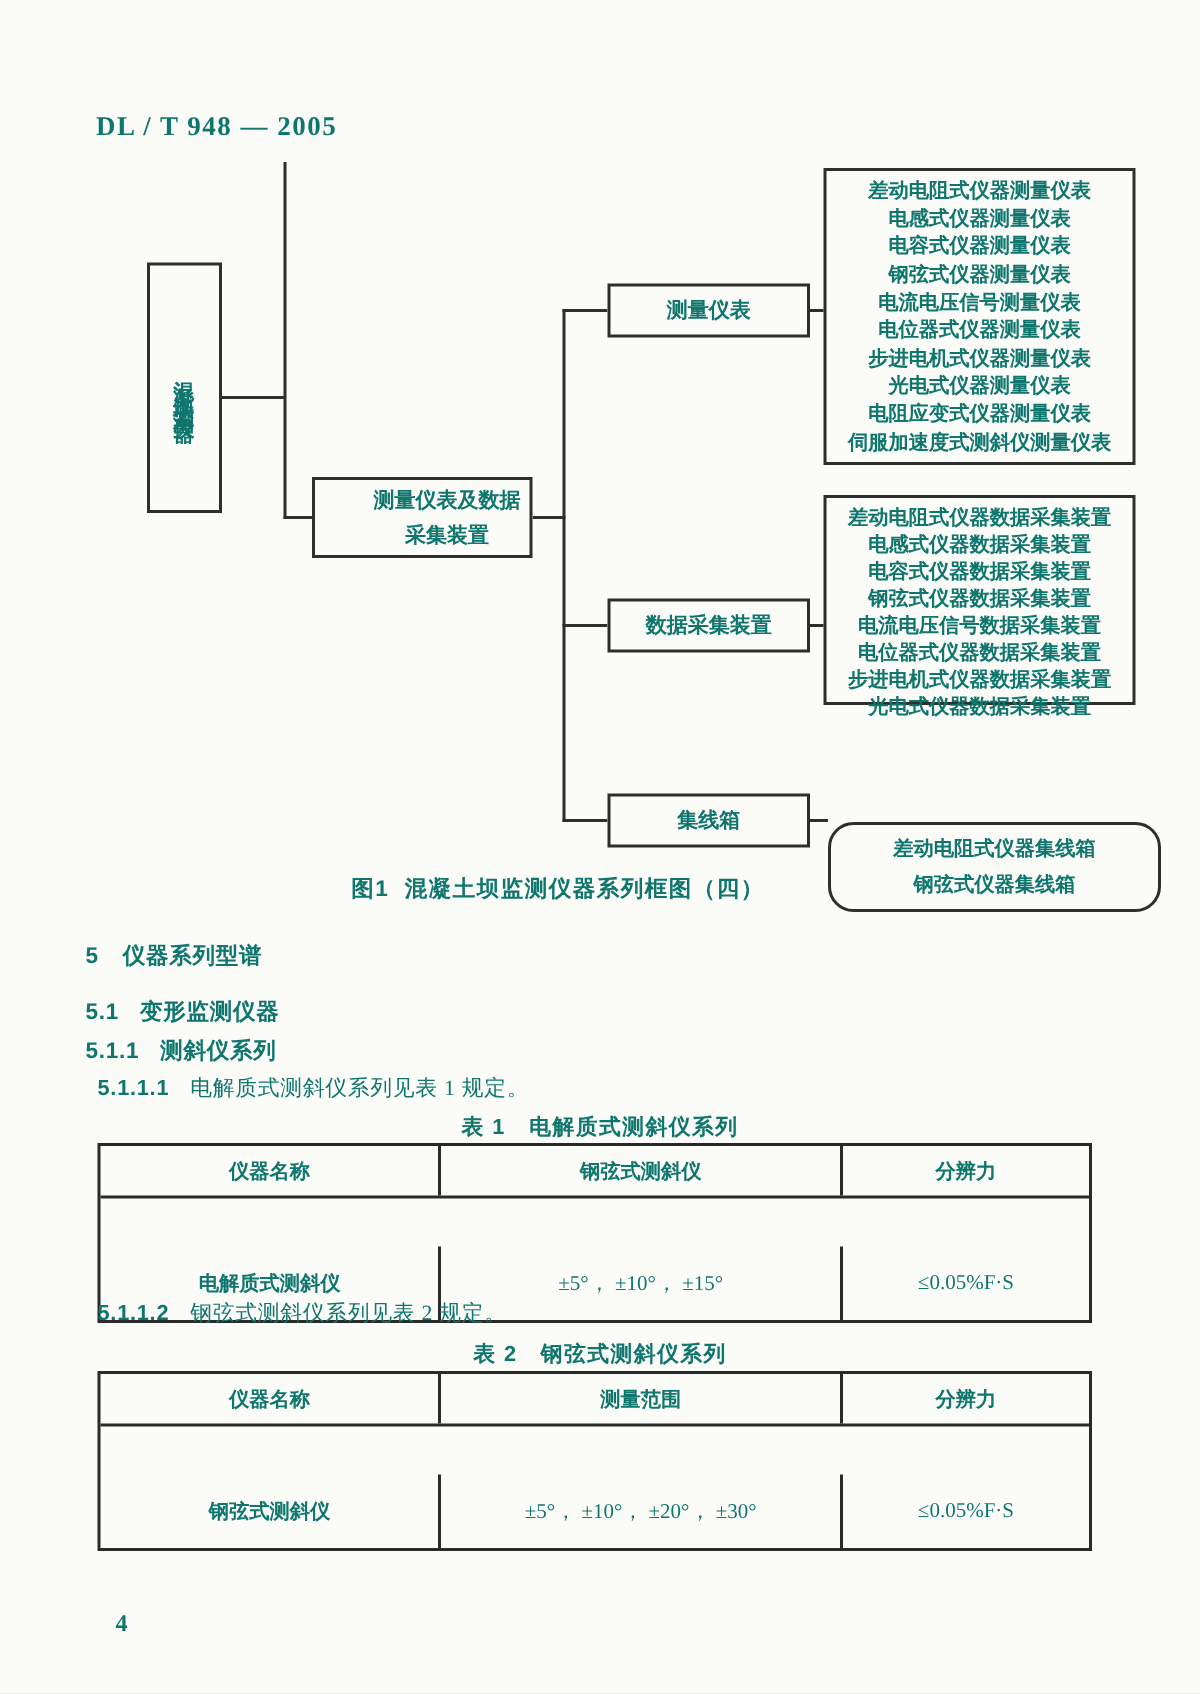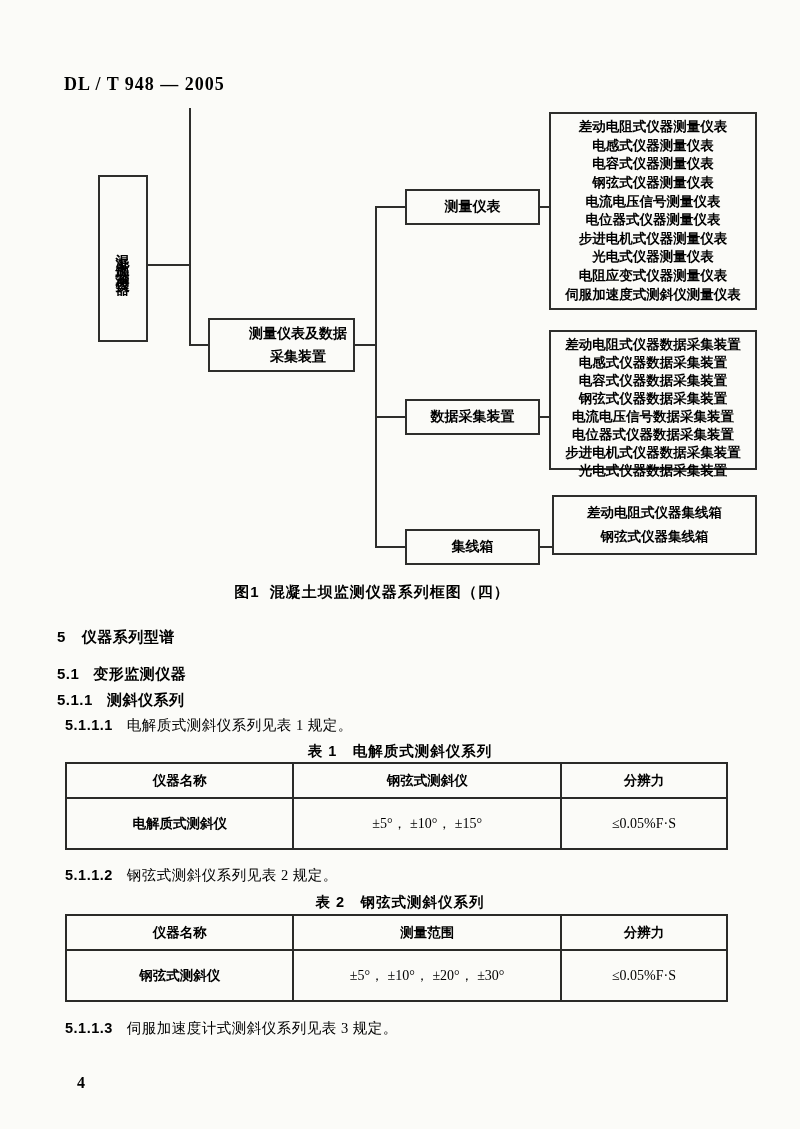--- a/index.html
+++ b/index.html
@@ -2,21 +2,21 @@
 <html><head>
 <meta charset="utf-8">
 <style>
   html,body{margin:0;padding:0;background:#e8e8e6;}
   .page{
     position:relative;
     width:800px;height:1129px;
     margin:0 auto;
     background:#fbfbf8;
     font-family:"Liberation Serif", serif;
-    color:#000000;
+    color:#0f766e;
     overflow:hidden;
   }
   
   .std-code{
     position:absolute;left:64px;top:74px;
     font-family:"Liberation Serif", serif;
     font-weight:bold;font-size:18px;letter-spacing:1px;
   }
   
   .hline,.vline{position:absolute;background:#2e2e2c;}
@@ -85,21 +85,21 @@
     box-sizing:border-box;
     display:flex;align-items:center;justify-content:center;
     border-left:2px solid #2a2a28;
     font-size:14px;
   }
   .tbl-cell:first-child{border-left:none;}
   .c0{width:34.2%;}
   .c1{width:40.6%;}
   .c2{width:25.2%;}
   .hdr .tbl-cell{height:33px;font-family:"Liberation Sans", sans-serif;font-weight:bold;font-size:13.5px;}
-  .data .tbl-cell{height:49px;}
+  .data .tbl-cell{height:49px;margin-top:32px;}
   .data .tbl-cell.c0{font-family:"Liberation Sans", sans-serif;font-weight:bold;font-size:13.5px;}
   .page-num{
     position:absolute;left:77px;top:1074px;
     font-size:16px;font-weight:bold;
     font-family:"Liberation Serif", serif;
   }
 </style>
 </head>
 <body>
 
@@ -161,21 +161,21 @@
     <div>差动电阻式仪器数据采集装置</div>
     <div>电感式仪器数据采集装置</div>
     <div>电容式仪器数据采集装置</div>
     <div>钢弦式仪器数据采集装置</div>
     <div>电流电压信号数据采集装置</div>
     <div>电位器式仪器数据采集装置</div>
     <div>步进电机式仪器数据采集装置</div>
     <div>光电式仪器数据采集装置</div>
   </div>
 
-  <div class="fbox list-box" style="left:552px;top:495px;width:205px;height:60px;">
+  <div class="fbox list-box" style="left:552px;top:548px;width:222px;height:60px;border-radius:17px;">
     <div>差动电阻式仪器集线箱</div>
     <div>钢弦式仪器集线箱</div>
   </div>
 
   <div class="fig-caption">
     <span>图1</span>&nbsp;&nbsp;<span>混凝土坝监测仪器系列框图（四）</span>
   </div>
 
   <div class="heading" style="top:628px;">
     <span class="cnum" style="margin-right:16px;">5</span><span>仪器系列型谱</span>
@@ -216,19 +216,16 @@
       <div class="tbl-cell c1">测量范围</div>
       <div class="tbl-cell c2">分辨力</div>
     </div>
     <div class="tbl-row data">
       <div class="tbl-cell c0">钢弦式测斜仪</div>
       <div class="tbl-cell c1">±5°， ±10°， ±20°， ±30°</div>
       <div class="tbl-cell c2">≤0.05%F·S</div>
     </div>
   </div>
 
-  <div class="clause" style="top:1019px;">
-    <span class="cnum">5.1.1.3</span><span>伺服加速度计式测斜仪系列见表 3 规定。</span>
-  </div>
 
   <div class="page-num">4</div>
 
 </div>
 
 </body></html>

